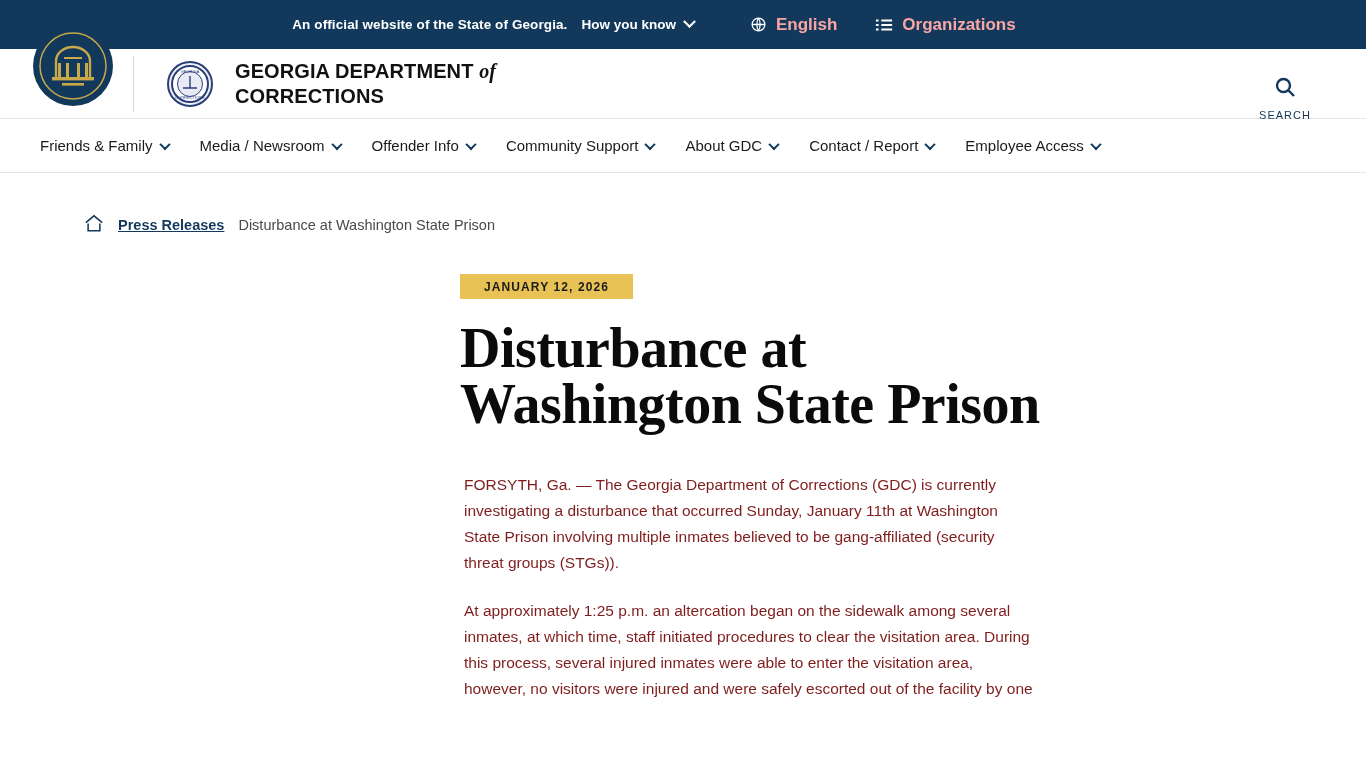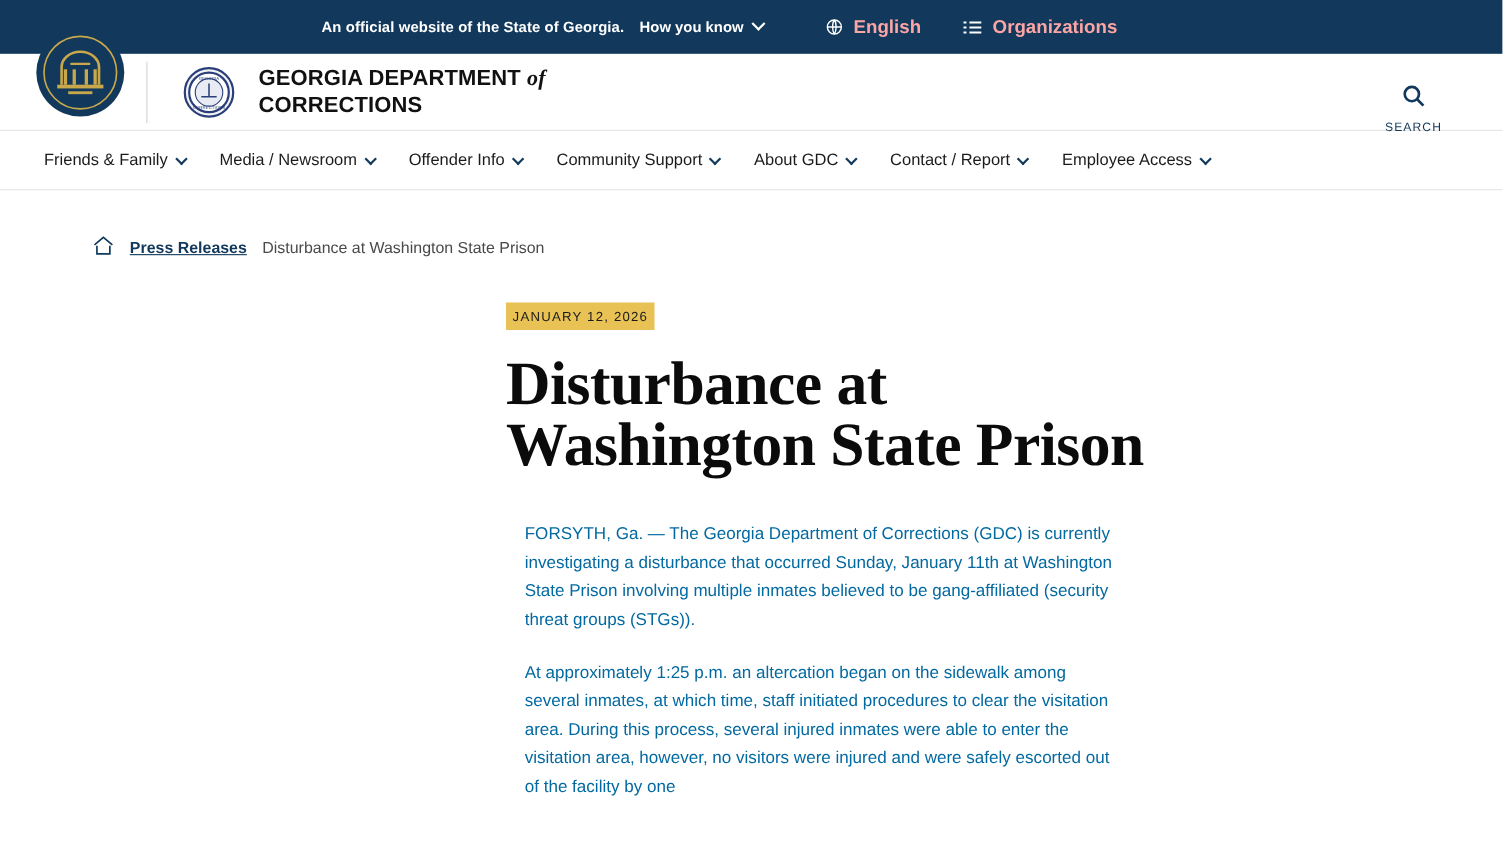--- a/index.html
+++ b/index.html
@@ -183,38 +183,38 @@
   .article {
     margin-left: 460px;
     width: 580px;
     padding-top: 38px;
   }
   .date-badge {
     display: inline-block;
     background: #e8c254;
     color: #1b1b1b;
     font-size: 12px;
-    font-weight: normal;
+    font-weight: bold;
     letter-spacing: 1.1px;
-    padding: 6px 6px 5px;
+    padding: 6px 24px 5px;
   }
   .headline {
     font-family: "Liberation Serif", serif;
     font-weight: bold;
     font-size: 56px;
     line-height: 1.0;
     color: #0b0b0b;
     margin: 21px 0 0 0;
     letter-spacing: -0.5px;
   }
   .body-p {
     font-size: 15.5px;
     line-height: 1.68;
-    color: #0369a1;
-    margin: 17px;
+    color: #7f1d1d;
+    margin: 4px;
   }
   .body-p + .body-p { margin-top: 22px; }
   .para-block { margin-top: 40px; }
 </style>
 </head>
 <body>
 
 <div class="gov-bar">
   <span class="official-text">An official website of the State of Georgia.</span>
   <span class="how-you-know">

